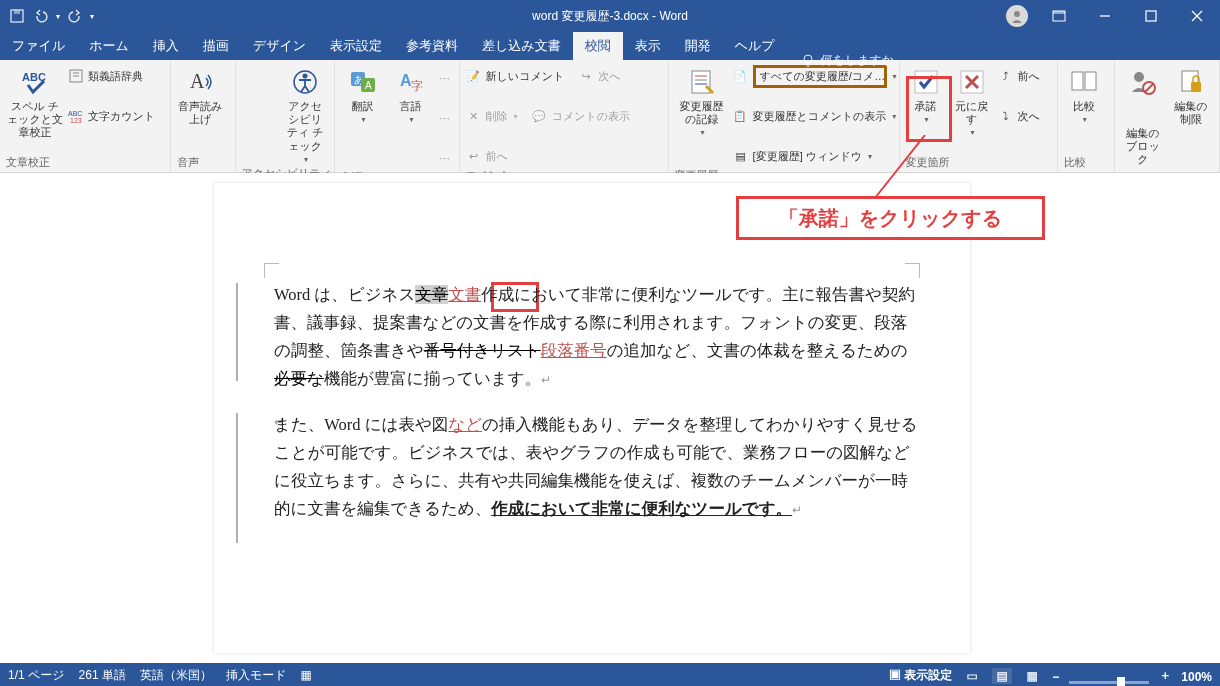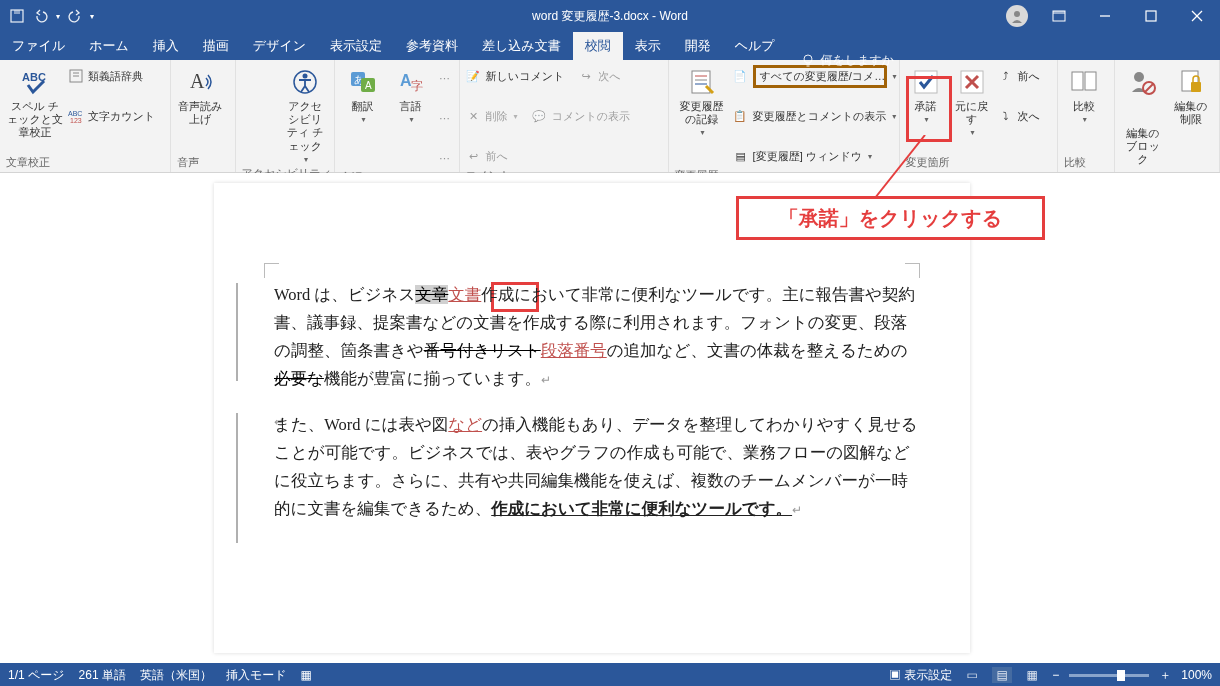--- a/index.html
+++ b/index.html
@@ -38,21 +38,21 @@
 .ins{color:#c0504d;text-decoration:underline;}
 .del{color:#000000;text-decoration:line-through;}
 .bold-u{font-weight:bold;text-decoration:underline;}
 .red-box{border:3px solid #e53e3e;position:absolute;}
 .red-box.sel{left:277px;top:99px;width:42px;height:24px;}
 .callout-box{position:absolute;left:736px;top:196px;width:303px;height:38px;border:3px solid #e53e3e;background:#fff;display:flex;align-items:center;justify-content:center;z-index:30;}
 .callout-text{font-family:"Yu Gothic","Meiryo",sans-serif;font-size:20px;font-weight:bold;color:#e53e3e;}
 .callout-line{position:absolute;z-index:25;pointer-events:none;}
 .accept-highlight{position:absolute;left:906px;top:76px;width:40px;height:60px;border:3px solid #e53e3e;z-index:20;pointer-events:none;}
 .statusbar{height:24px;background:#2b579a;color:#fff;display:flex;align-items:center;font-size:12px;padding:0 8px;gap:14px;}
-.status-right{margin-left:auto;display:flex;align-items:center;gap:10px;}
+.status-right{margin-left:auto;display:flex;align-items:flex-end;gap:10px;font-weight:bold;}
 .zoom-slider{width:80px;height:3px;background:#8aa5cc;position:relative;}
 .zoom-thumb{position:absolute;left:48px;top:-4px;width:8px;height:11px;background:#fff;}
 .viewbtn{width:20px;height:16px;display:flex;align-items:center;justify-content:center;opacity:.85;}
 .viewbtn.active{background:#4a6fa3;}
 svg{display:block;}
 .para{margin-bottom:14px;}
 .pm{color:#999;font-size:12px;}
 </style>
 </head>
 <body>

